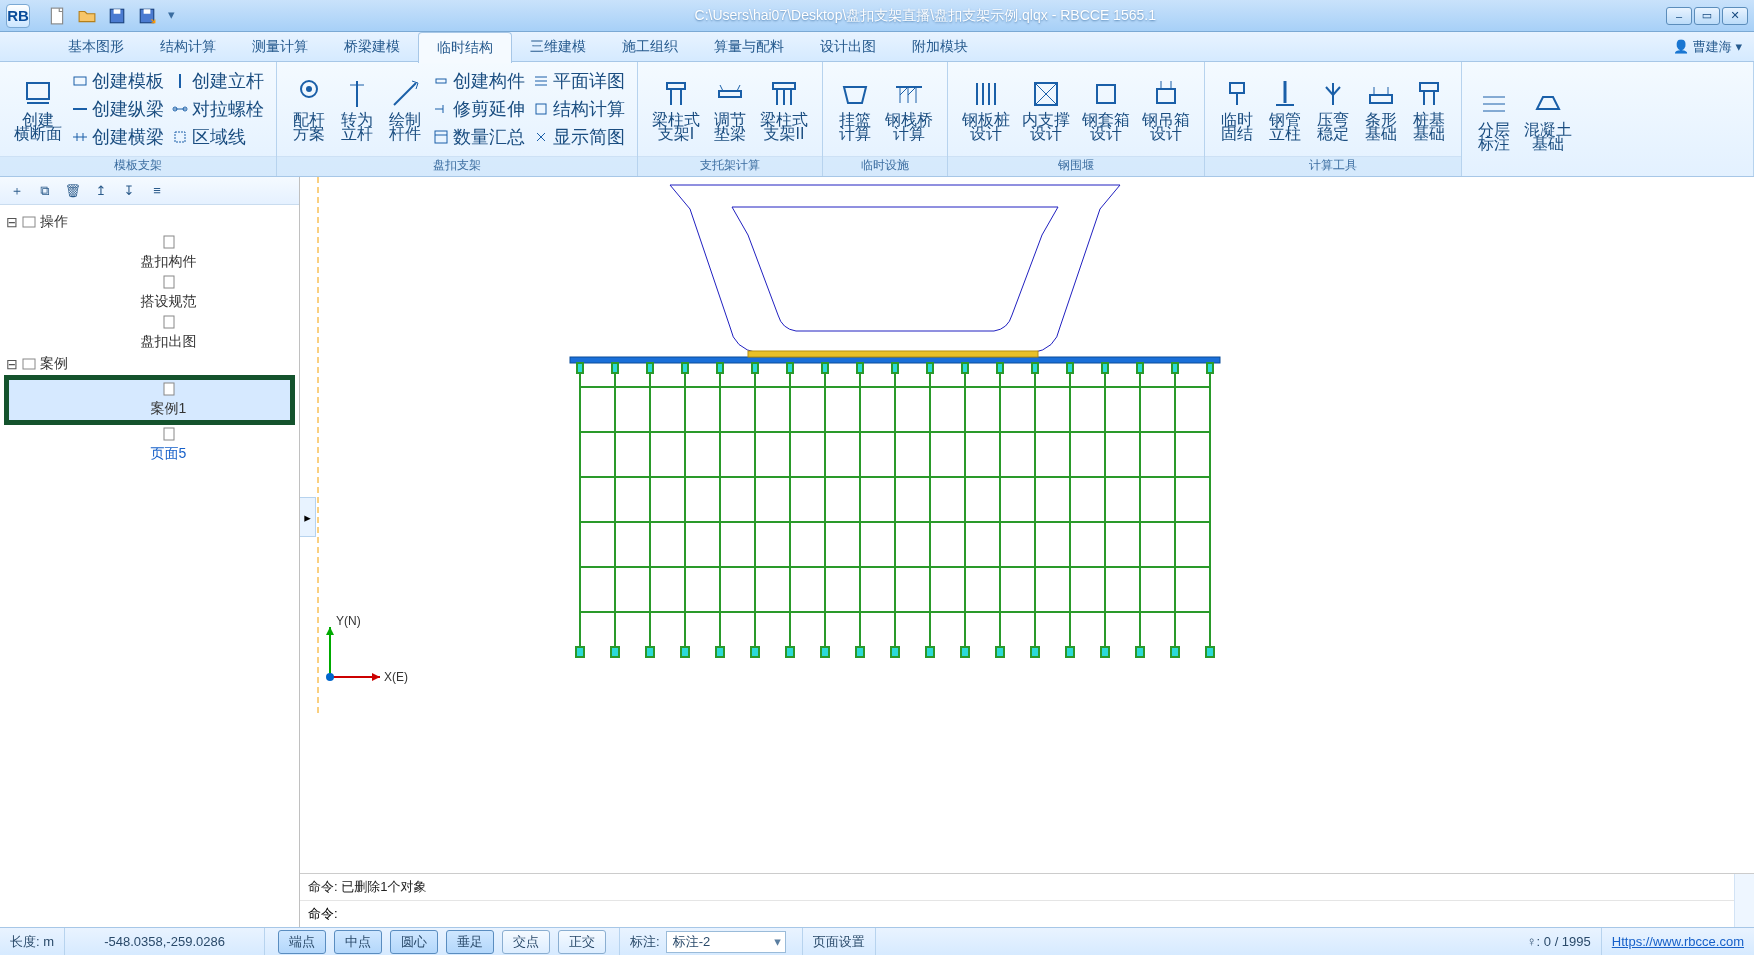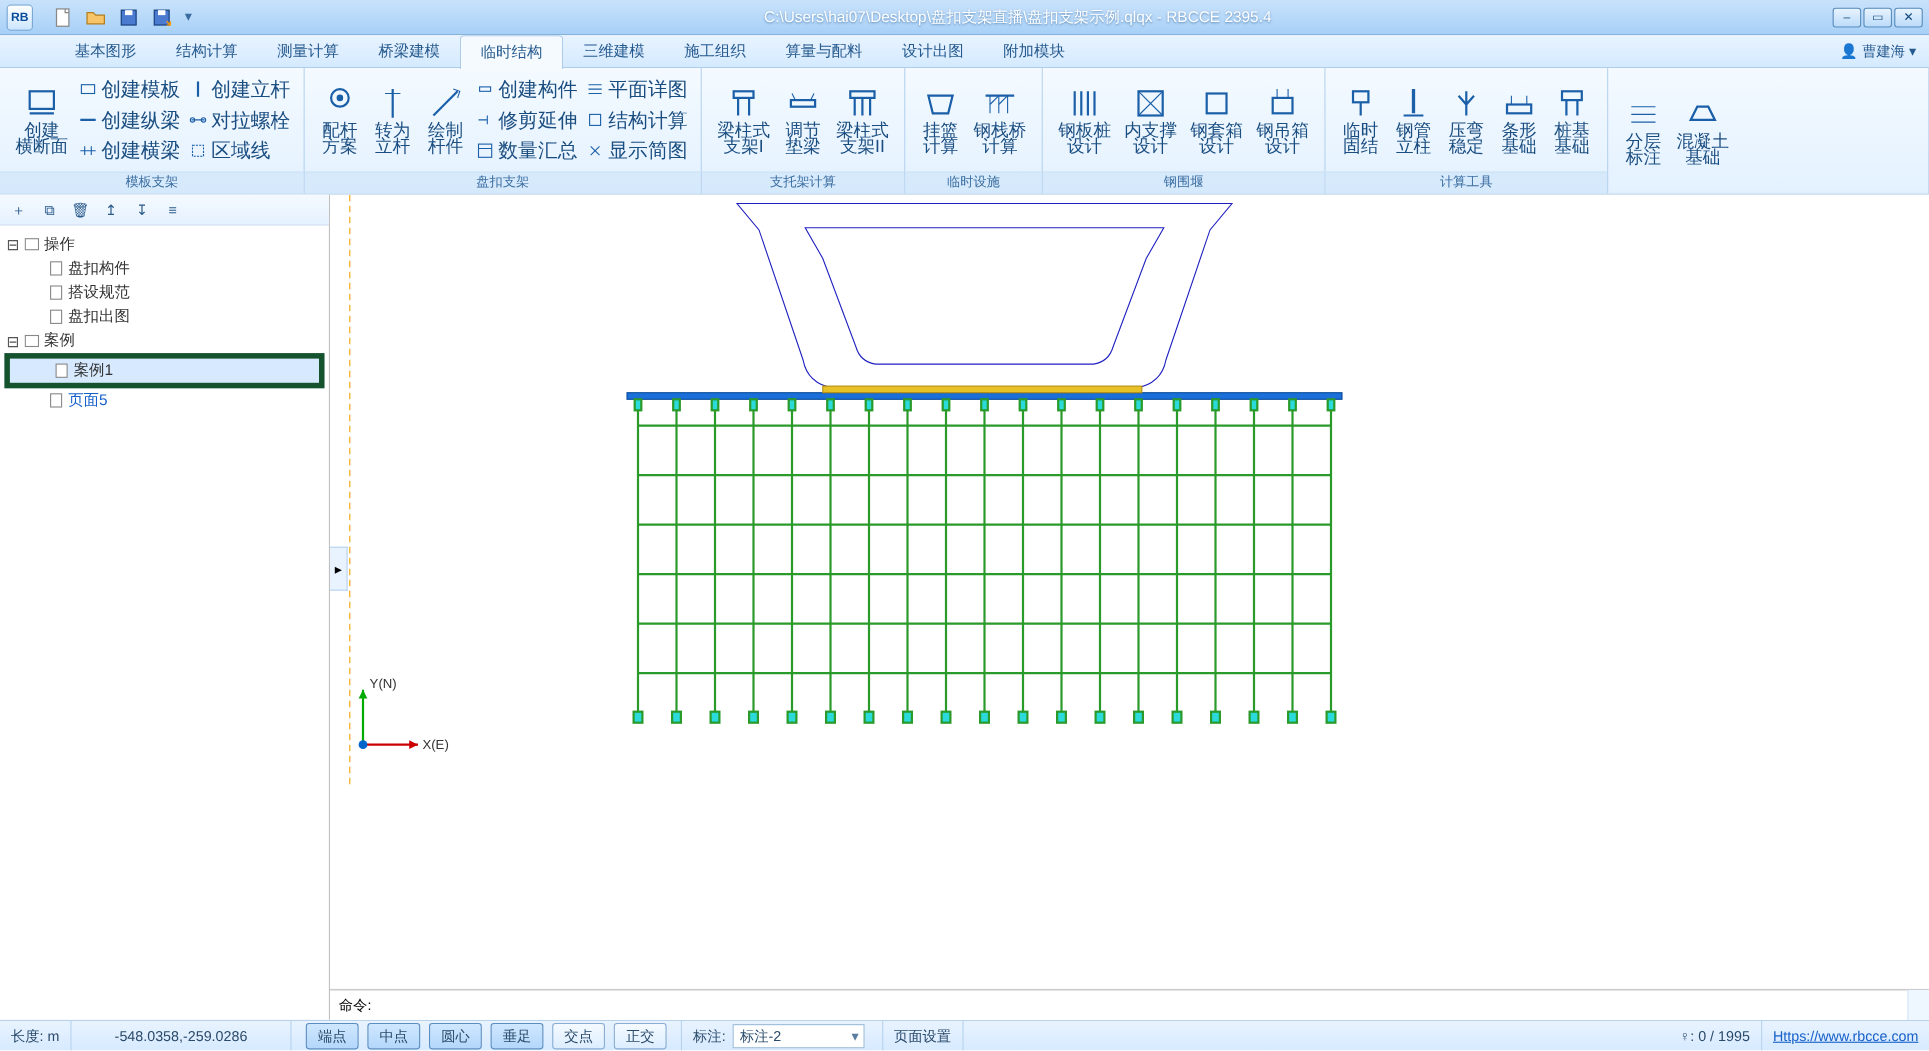--- a/index.html
+++ b/index.html
@@ -1,20 +1,20 @@
 <!DOCTYPE html>
 <html><head>
 <meta charset="utf-8">
 <style>
 * { box-sizing: border-box; margin: 0; padding: 0; font-family: "Microsoft YaHei", Arial, sans-serif; }
 body { width: 1754px; height: 955px; background: #fff; overflow: hidden; font-size: 13px; }
 
 
 .titlebar { height: 32px; background: linear-gradient(#c9e2fb,#a7d0f7); display: flex; align-items: center; padding: 0 6px; border-bottom: 1px solid #7ba9d4; }
-.app-icon { width: 24px; height: 24px; background: linear-gradient(#fff,#cce6ff); border: 1px solid #7ba9d4; border-radius: 4px; display: flex; align-items: center; justify-content: center; font-size: 11px; font-weight: bold; color: #0a4c9a; margin-right: 8px; }
+.app-icon { width: 24px; height: 24px; background: linear-gradient(#fff,#cce6ff); border: 1px solid #7ba9d4; border-radius: 4px; display: flex; align-items: center; justify-content: center; font-size: 15px; font-weight: bold; color: #0a4c9a; margin-right: 8px; }
 .qat { display: flex; gap: 12px; padding: 0 10px; }
 .qat-icon { width: 18px; height: 18px; cursor: pointer; }
 .title-text { flex: 1; text-align: center; color: #fff; font-size: 14px; text-shadow: 0 1px 2px rgba(0,60,120,.5); }
 .win-controls { display: flex; gap: 2px; }
 .win-btn { width: 26px; height: 18px; background: linear-gradient(#e8f3ff,#bcdcf9); border: 1px solid #5b8dbb; border-radius: 3px; display: flex; align-items: center; justify-content: center; font-size: 11px; color: #174b80; cursor: pointer; }
 
 
 .menubar { height: 30px; background: linear-gradient(#e8f3ff,#d5eaff); display: flex; align-items: flex-start; padding-left: 50px; border-bottom: 1px solid #a7c7e7; }
 .menutab { padding: 6px 18px 6px; color: #265a8e; cursor: pointer; font-size: 14px; }
 .menutab.active { background: #f5faff; border: 1px solid #a7c7e7; border-bottom: none; border-radius: 4px 4px 0 0; }
@@ -36,21 +36,21 @@
 .workspace { display: flex; height: calc(100% - 32px - 30px - 115px - 28px); }
 .leftpanel { width: 300px; border-right: 1px solid #c0c0c0; background: #fff; display: flex; flex-direction: column; }
 .lp-toolbar { height: 28px; background: linear-gradient(#f5faff,#e5f1ff); border-bottom: 1px solid #c9dcef; display: flex; align-items: center; gap: 10px; padding: 0 8px; }
 .lp-tb-btn { width: 18px; height: 18px; cursor: pointer; color: #2a5a8a; display: flex; align-items: center; justify-content: center; }
 .tree { padding: 6px 4px; font-size: 14px; color: #333; }
 .tree-row { display: flex; align-items: center; gap: 4px; padding: 2px 2px; cursor: pointer; }
 .tree-toggle { width: 12px; color: #555; }
 .tree-doc { width: 14px; height: 14px; }
 .tree-row.sel { background: #d6e9ff; border: 5px solid #14532d; }
 .tree-row.link span:last-child { color: #1660c9; }
-.indent2 { padding-left: 40px; }
+.indent2 { padding-left: 40px; flex-direction: column; }
 
 
 .viewport { flex: 1; position: relative; background: #fff; }
 .viewport svg { position: absolute; inset: 0; }
 .expand-tab { position: absolute; left: 0; top: 320px; width: 16px; height: 40px; background: #e8f3ff; border: 1px solid #b7d3ee; border-left: none; display: flex; align-items: center; justify-content: center; cursor: pointer; }
 
 
 .cmdwrap { position: absolute; left: 0; right: 0; bottom: 0; border-top: 1px solid #ccc; background: #fff; }
 .cmdlog { padding: 4px 8px; font-size: 13px; color: #222; }
 .cmdline { display: flex; align-items: center; padding: 4px 8px; border-top: 1px solid #e5e5e5; }
@@ -83,21 +83,21 @@
         <rect x="2" y="2" width="12" height="12" fill="#4b7bd1" stroke="#1a4380"></rect>
         <rect x="5" y="2" width="6" height="4" fill="#fff"></rect>
       </svg>
     <svg class="qat-icon" viewBox="0 0 16 16">
         <rect x="2" y="2" width="12" height="12" fill="#4b7bd1" stroke="#1a4380"></rect>
         <rect x="5" y="2" width="6" height="4" fill="#fff"></rect>
         <path d="M12 11l3 3M15 11v3h-3" stroke="#f90" fill="none"></path>
       </svg>
     <span style="color:#3b6da0;cursor:pointer">▾</span>
   </div>
-  <div class="title-text">C:\Users\hai07\Desktop\盘扣支架直播\盘扣支架示例.qlqx - RBCCE 2395.4</div>
+  <div class="title-text">C:\Users\hai07\Desktop\盘扣支架直播\盘扣支架示例.qlqx - RBCCE 1565.1</div>
   <div class="win-controls">
     <div class="win-btn">–</div>
     <div class="win-btn">▭</div>
     <div class="win-btn">✕</div>
   </div>
 </div>
 
 <div class="menubar">
   <div class="menutab">基本图形</div>
   <div class="menutab">结构计算</div>
@@ -653,20 +653,21 @@
         <line x1="0" y1="0" x2="50" y2="0" stroke="#c00" stroke-width="2"></line>
           <polygon points="50,0 42,-4 42,4" fill="#c00"></polygon>
         <circle cx="0" cy="0" r="4" fill="#06c"></circle>
         <text x="6" y="-52" font-size="12" fill="#333">Y(N)</text>
         <text x="54" y="4" font-size="12" fill="#333">X(E)</text>
       </g>
     </svg>
     <div class="cmdwrap">
       <div style="display:flex">
         <div style="flex:1">
+          <div class="cmdlog"><span>命令:</span> <span>已删除1个对象</span></div>
           <div class="cmdline">
               <span style="margin-right:4px">命令:</span>
               <input style="">
             </div>
         </div>
         <div class="scroller"></div>
       </div>
     </div>
   </div>
 </div>

